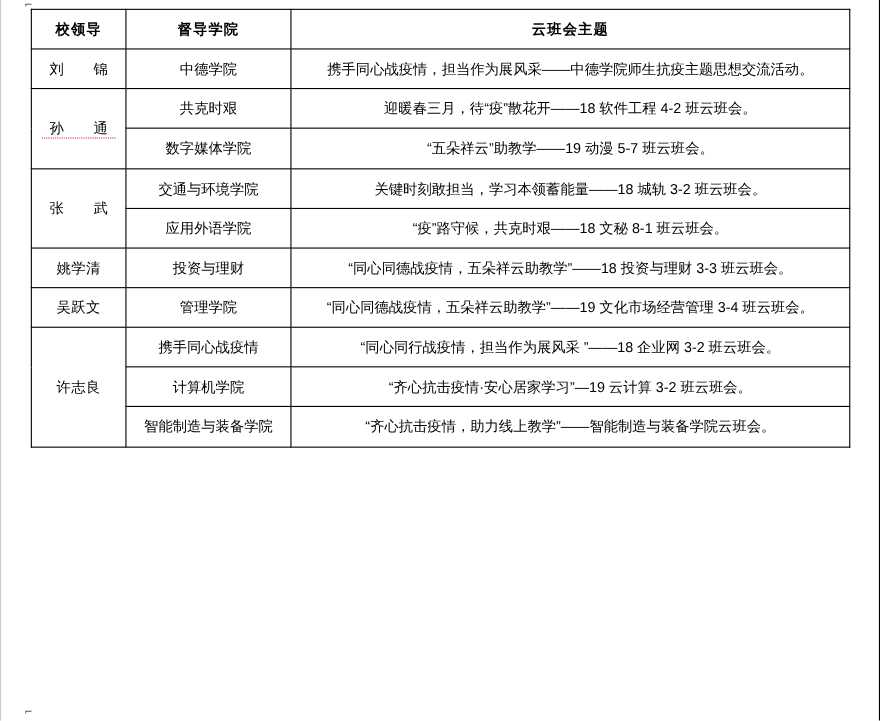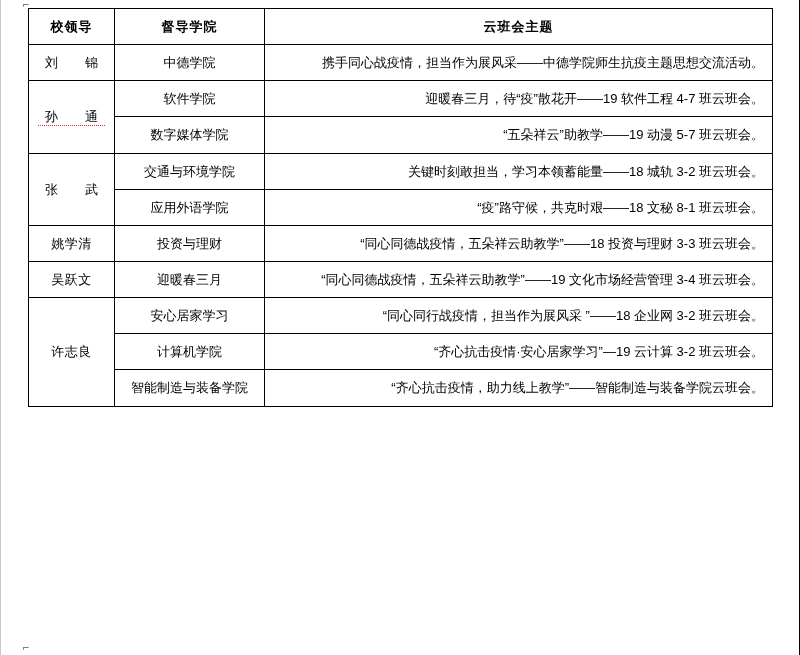--- a/index.html
+++ b/index.html
@@ -75,21 +75,21 @@
     letter-spacing: 1px;
   }
   .cell-center {
     text-align: center;
   }
   .cell-leader {
     text-align: center;
     letter-spacing: 0.5px;
   }
   .cell-theme {
-    text-align: right;
+    text-align: center;
   }
   
   .spaced {
     letter-spacing: 7px;
     padding-left: 7px;
     text-align: center;
   }
   .ul-red {
     border-bottom: 1px dotted #d03030;
     padding-bottom: 1px;
@@ -118,22 +118,22 @@
       </tr>
 
       <tr>
         <td class="cell-leader" rowspan="1"><span class="spaced">刘　锦</span></td>
         <td class="cell-center">中德学院</td>
         <td class="cell-theme">携手同心战疫情，担当作为展风采——中德学院师生抗疫主题思想交流活动。</td>
       </tr>
 
       <tr>
         <td class="cell-leader" rowspan="2"><span class="spaced ul-red">孙　通</span></td>
-        <td class="cell-center">软件学院</td>
-        <td class="cell-theme">迎暖春三月，待“疫”散花开——19 软件工程 4-7 班云班会。</td>
+        <td class="cell-center">共克时艰</td>
+        <td class="cell-theme">迎暖春三月，待“疫”散花开——18 软件工程 4-2 班云班会。</td>
       </tr>
       <tr>
         <td class="cell-center">数字媒体学院</td>
         <td class="cell-theme">“五朵祥云”助教学——19 动漫 5-7 班云班会。</td>
       </tr>
 
       <tr>
         <td class="cell-leader" rowspan="2"><span class="spaced">张　武</span></td>
         <td class="cell-center">交通与环境学院</td>
         <td class="cell-theme">关键时刻敢担当，学习本领蓄能量——18 城轨 3-2 班云班会。</td>
@@ -144,27 +144,27 @@
       </tr>
 
       <tr>
         <td class="cell-leader"><span>姚学清</span></td>
         <td class="cell-center">投资与理财</td>
         <td class="cell-theme">“同心同德战疫情，五朵祥云助教学”——18 投资与理财 3-3 班云班会。</td>
       </tr>
 
       <tr>
         <td class="cell-leader"><span>吴跃文</span></td>
-        <td class="cell-center">迎暖春三月</td>
+        <td class="cell-center">管理学院</td>
         <td class="cell-theme">“同心同德战疫情，五朵祥云助教学”——19 文化市场经营管理 3-4 班云班会。</td>
       </tr>
 
       <tr>
         <td class="cell-leader" rowspan="3"><span>许志良</span></td>
-        <td class="cell-center">安心居家学习</td>
+        <td class="cell-center">携手同心战疫情</td>
         <td class="cell-theme">“同心同行战疫情，担当作为展风采 ”——18 企业网 3-2 班云班会。</td>
       </tr>
       <tr>
         <td class="cell-center">计算机学院</td>
         <td class="cell-theme">“齐心抗击疫情·安心居家学习”—19 云计算 3-2 班云班会。</td>
       </tr>
       <tr>
         <td class="cell-center">智能制造与装备学院</td>
         <td class="cell-theme">“齐心抗击疫情，助力线上教学”——智能制造与装备学院云班会。</td>
       </tr>

